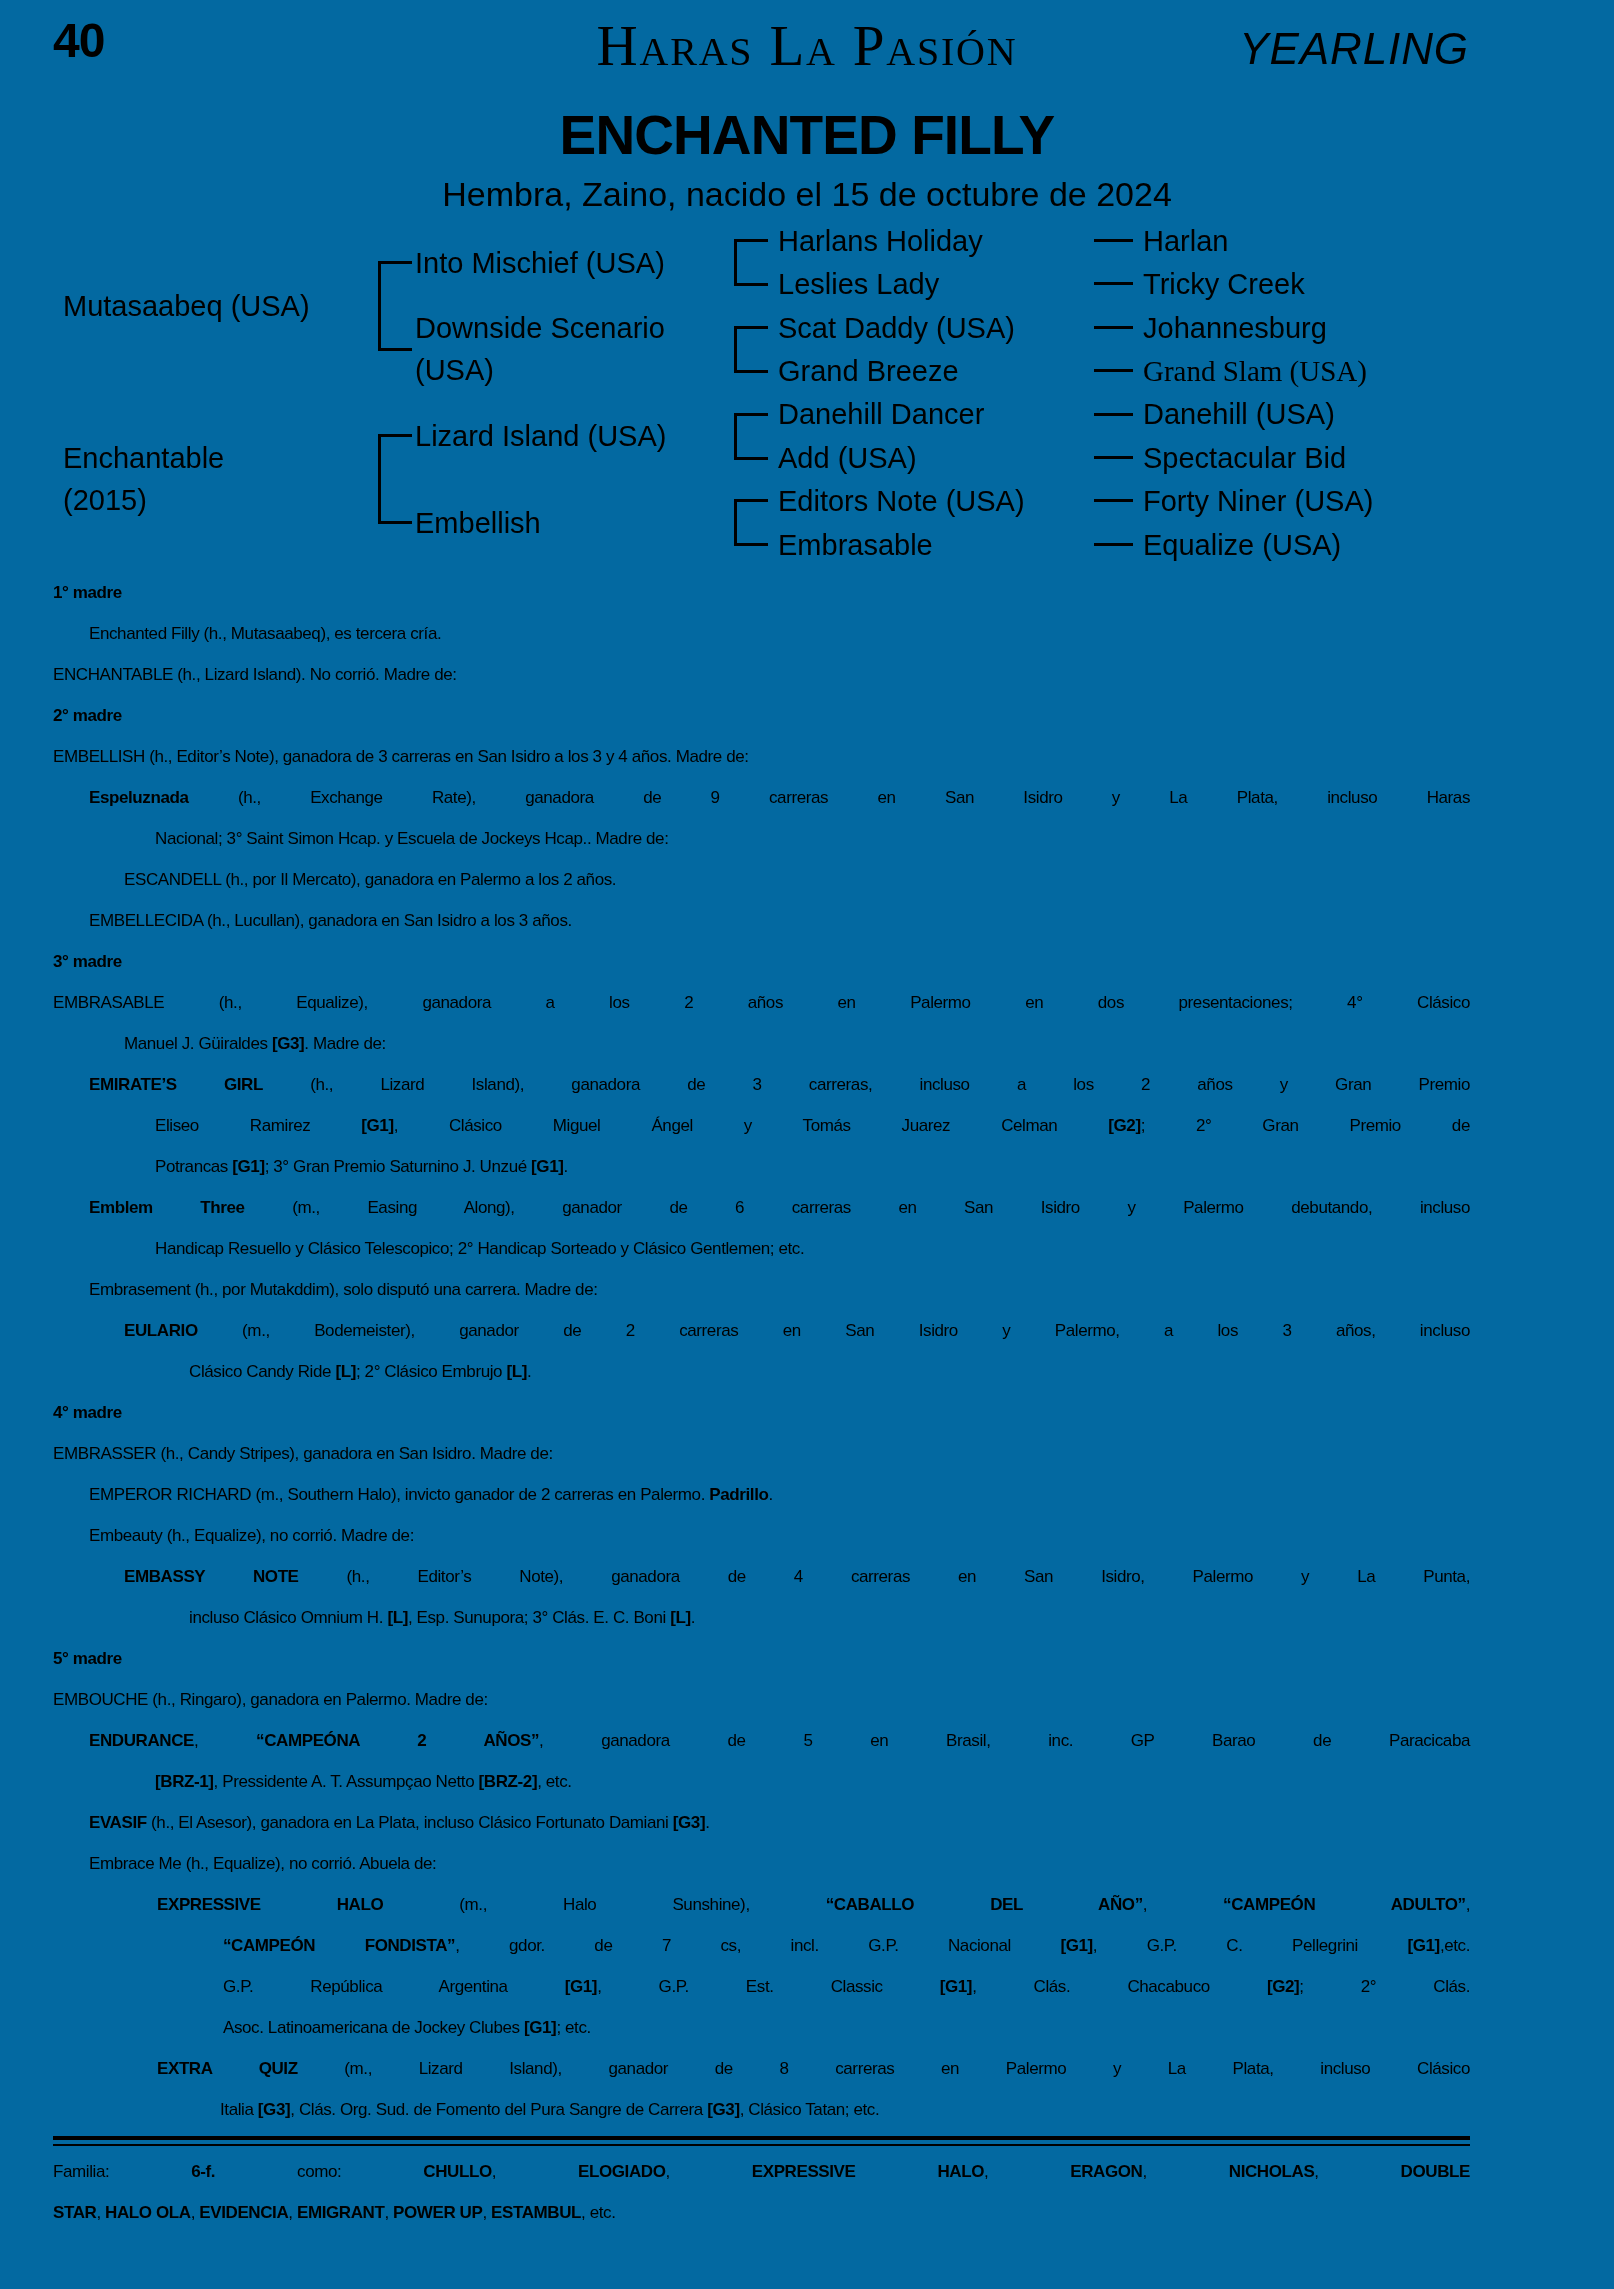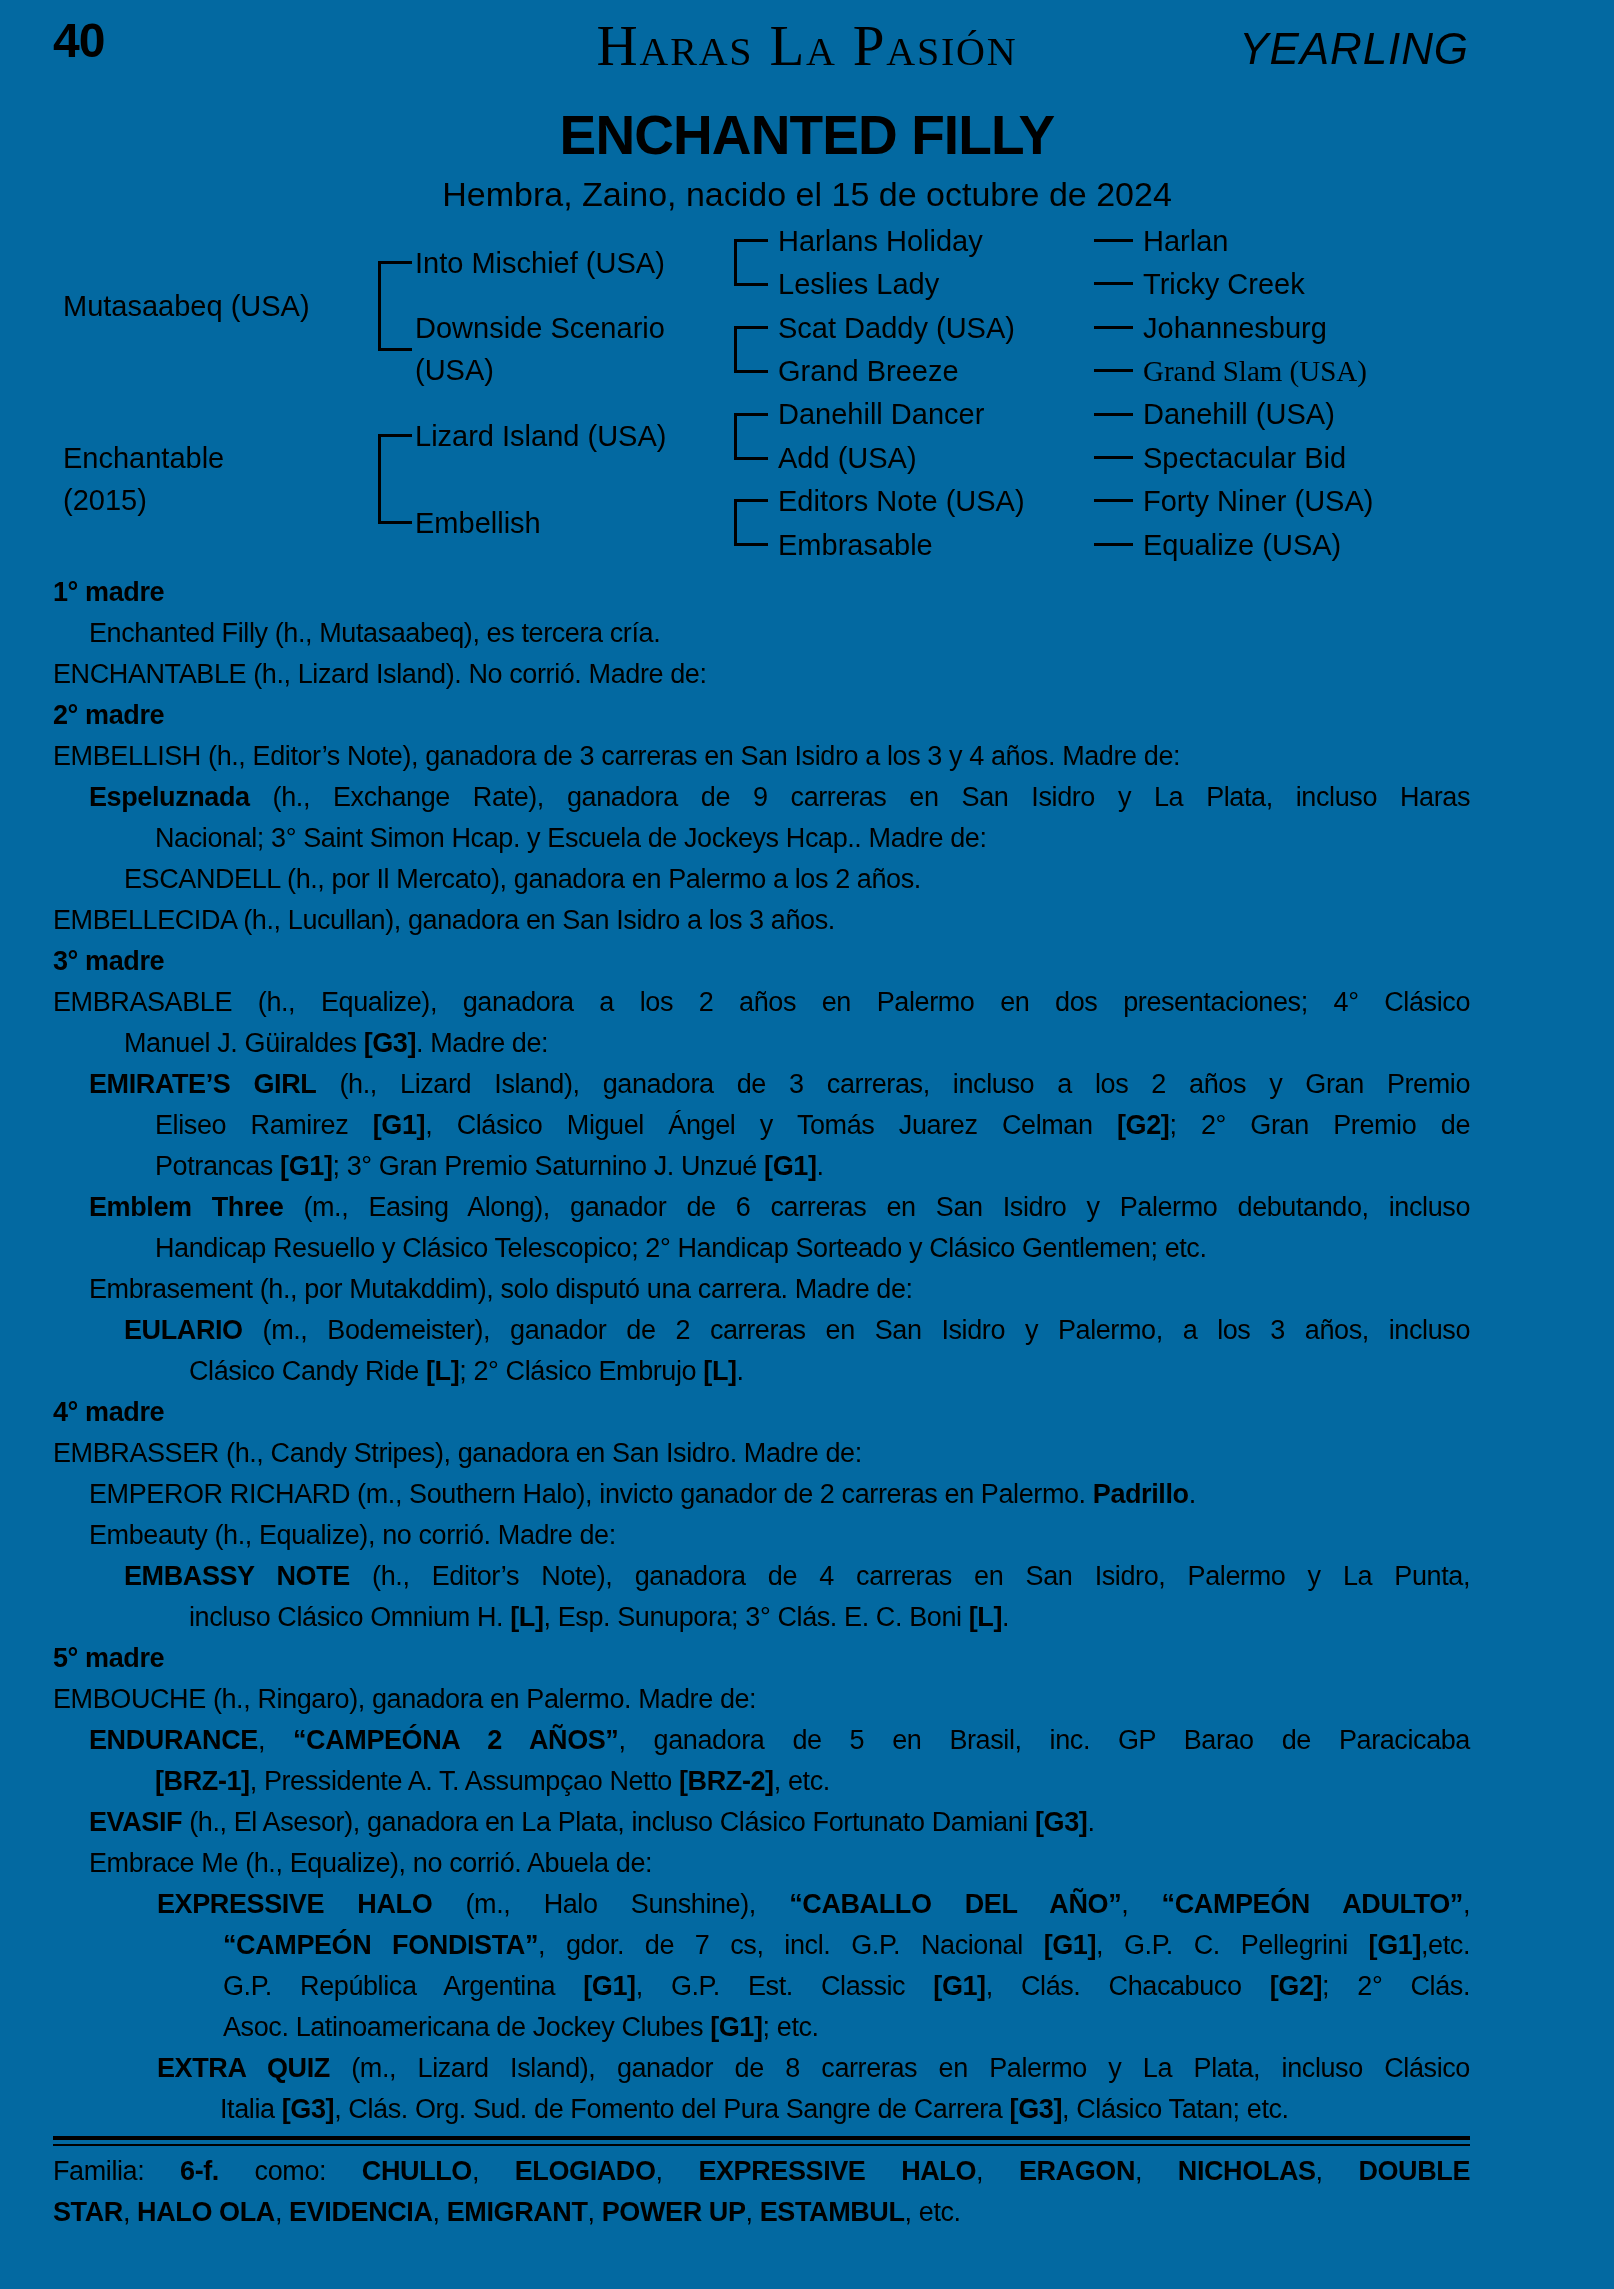--- a/index.html
+++ b/index.html
@@ -20,21 +20,21 @@
   .ped-name{position:absolute;font-size:29px;white-space:nowrap;transform:translateY(-50%);}
   .ped-parent{position:absolute;font-size:29px;white-space:nowrap;transform:translateY(-50%);line-height:42px;}
   .bracket{position:absolute;border-left:3.7px solid #000;}
   .bracket::before,.bracket::after{content:"";position:absolute;left:0;width:100%;}
   .bracket::before{top:0;border-top:3.7px solid #000;}
   .bracket::after{bottom:0;border-bottom:3.7px solid #000;}
   .dash{position:absolute;width:39px;border-top:3.7px solid #000;}
 
   
   #produce{position:absolute;left:53px;top:572px;width:1417px;}
-  .line{height:41px;line-height:41px;font-size:27px;letter-spacing:-0.4px;white-space:normal;}
+  .line{height:41px;line-height:41px;font-size:17px;letter-spacing:-0.4px;white-space:normal;}
   .line b{font-weight:bold;}
   .jl{text-align:justify;text-align-last:justify;}
   .rule{margin-top:5.5px;height:4.6px;border-top:4.6px solid #000;border-bottom:2.8px solid #000;margin-bottom:4.6px;}
 </style>
 </head>
 <body>
 
 <div class="page">
   <div class="pagenum">40</div>
   <div class="pub">Haras La Pasión</div>
@@ -99,21 +99,21 @@
   <div id="produce">
     <div id="lines">
         <div class="line" style="margin-left: 0px;"><b>1° madre</b></div>
         <div class="line" style="margin-left: 36px;"><span>Enchanted Filly (h., Mutasaabeq), es tercera cría.</span></div>
         <div class="line" style="margin-left: 0px;"><span>ENCHANTABLE (h., Lizard Island). No corrió. Madre de:</span></div>
         <div class="line" style="margin-left: 0px;"><b>2° madre</b></div>
         <div class="line" style="margin-left: 0px;"><span>EMBELLISH (h., Editor’s Note), ganadora de 3 carreras en San Isidro a los 3 y 4 años. Madre de:</span></div>
         <div class="line jl" style="margin-left: 36px;"><b>Espeluznada</b><span> (h., Exchange Rate), ganadora de 9 carreras en San Isidro y La Plata, incluso Haras</span></div>
         <div class="line" style="margin-left: 102px;"><span>Nacional; 3° Saint Simon Hcap. y Escuela de Jockeys Hcap.. Madre de:</span></div>
         <div class="line" style="margin-left: 71px;"><span>ESCANDELL (h., por Il Mercato), ganadora en Palermo a los 2 años.</span></div>
-        <div class="line" style=""><span>EMBELLECIDA (h., Lucullan), ganadora en San Isidro a los 3 años.</span></div>
+        <div class="line" style="margin-left: 36px;"><span>EMBELLECIDA (h., Lucullan), ganadora en San Isidro a los 3 años.</span></div>
         <div class="line" style="margin-left: 0px;"><b>3° madre</b></div>
         <div class="line jl" style="margin-left: 0px;"><span>EMBRASABLE (h., Equalize), ganadora a los 2 años en Palermo en dos presentaciones; 4° Clásico</span></div>
         <div class="line" style="margin-left: 71px;"><span>Manuel J. Güiraldes </span><b>[G3]</b><span>. Madre de:</span></div>
         <div class="line jl" style="margin-left: 36px;"><b>EMIRATE’S GIRL</b><span> (h., Lizard Island), ganadora de 3 carreras, incluso a los 2 años y Gran Premio</span></div>
         <div class="line jl" style="margin-left: 102px;"><span>Eliseo Ramirez </span><b>[G1]</b><span>, Clásico Miguel Ángel y Tomás Juarez Celman </span><b>[G2]</b><span>; 2° Gran Premio de</span></div>
         <div class="line" style="margin-left: 102px;"><span>Potrancas </span><b>[G1]</b><span>; 3° Gran Premio Saturnino J. Unzué </span><b>[G1]</b><span>.</span></div>
         <div class="line jl" style="margin-left: 36px;"><b>Emblem Three</b><span> (m., Easing Along), ganador de 6 carreras en San Isidro y Palermo debutando, incluso</span></div>
         <div class="line" style="margin-left: 102px;"><span>Handicap Resuello y Clásico Telescopico; 2° Handicap Sorteado y Clásico Gentlemen; etc.</span></div>
         <div class="line" style="margin-left: 36px;"><span>Embrasement (h., por Mutakddim), solo disputó una carrera. Madre de:</span></div>
         <div class="line jl" style="margin-left: 71px;"><b>EULARIO</b><span> (m., Bodemeister), ganador de 2 carreras en San Isidro y Palermo, a los 3 años, incluso</span></div>

